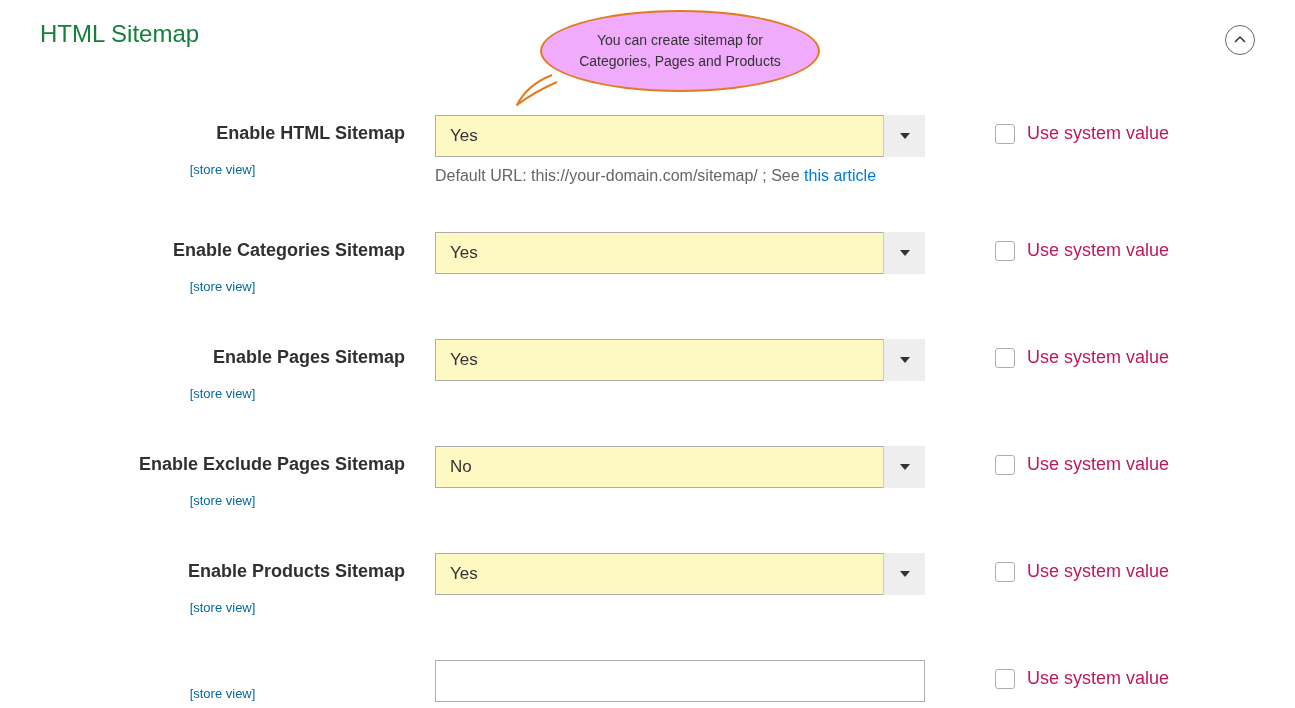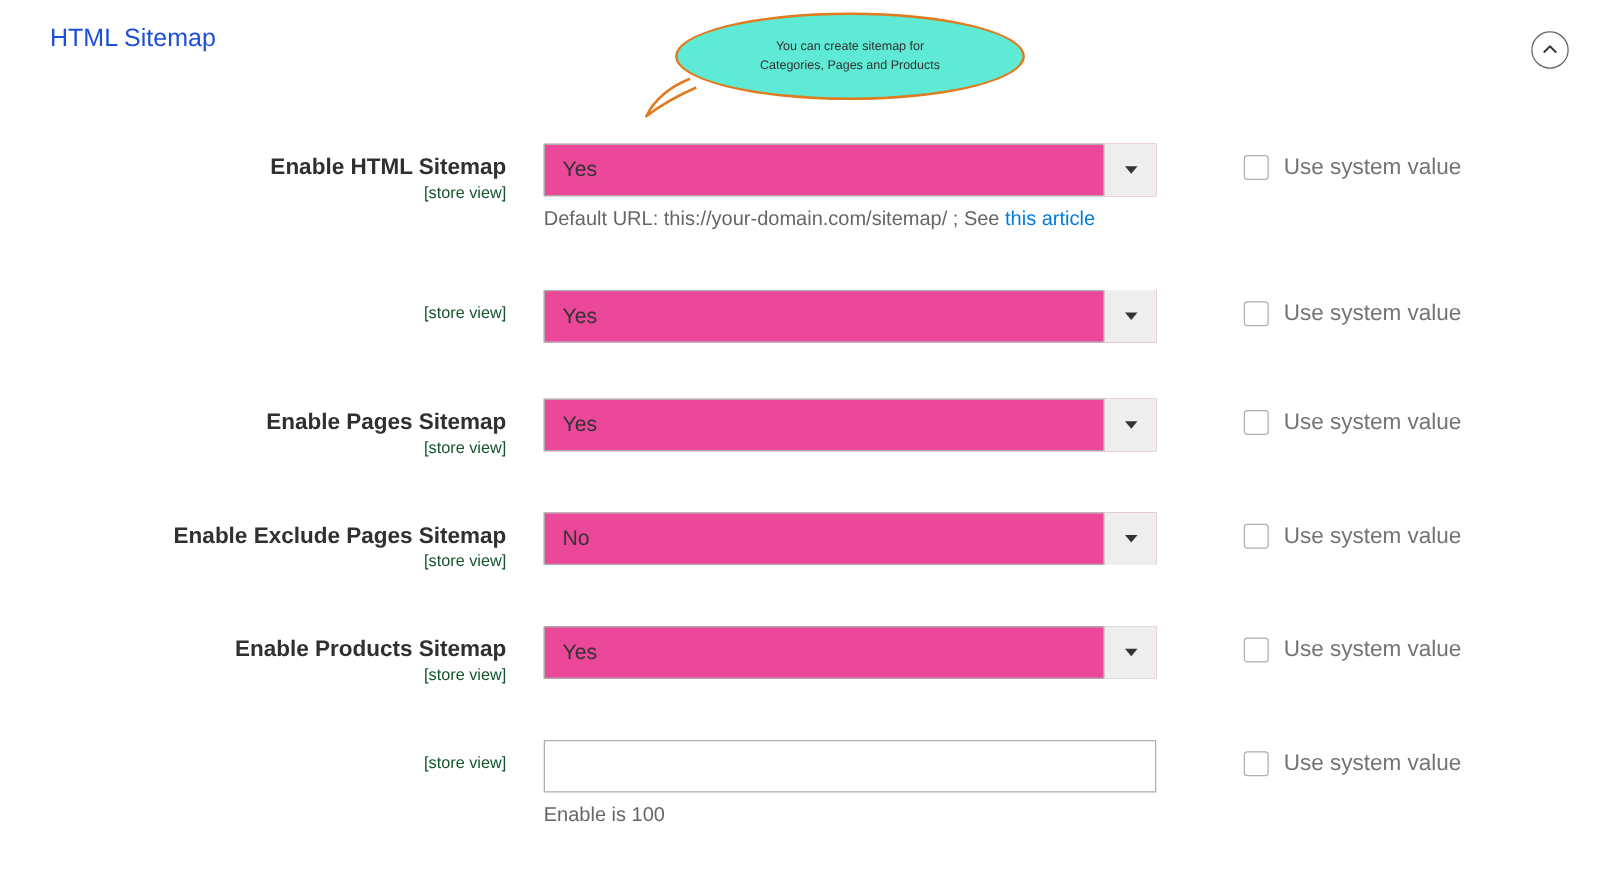--- a/index.html
+++ b/index.html
@@ -12,23 +12,23 @@
     width: 1295px;
   }
   .section-header {
     display: flex;
     justify-content: space-between;
     align-items: flex-start;
     margin-bottom: 60px;
     position: relative;
   }
   .section-title {
-    font-size: 20px;
+    font-size: 24px;
     font-weight: 400;
-    color: #1d4ed8;
+    color: #15803d;
     margin: 0;
   }
   .collapse-btn {
     width: 30px;
     height: 30px;
     border: 1px solid #666;
     border-radius: 50%;
     background: #fff;
     display: flex;
     align-items: center;
@@ -42,24 +42,24 @@
     position: absolute;
     left: 500px;
     top: -10px;
     width: 280px;
   }
   .callout-bubble {
     border: 2px solid #e07b1f;
     border-radius: 50%;
     padding: 18px 20px;
     text-align: center;
-    font-size: 10px;
+    font-size: 14px;
     line-height: 1.5;
     color: #333;
-    background: #5eead4;
+    background: #f0abfc;
     position: relative;
   }
   .callout-tail {
     position: absolute;
     left: -30px;
     bottom: -20px;
   }
 
   .field-row {
     display: flex;
@@ -73,37 +73,38 @@
     padding-top: 8px;
   }
   .field-label {
     font-size: 18px;
     color: #303030;
     display: block;
     font-weight: bold;
   }
   .field-scope {
     font-size: 13px;
-    color: #14532d;
+    color: #0369a1;
     display: block;
-    margin-top: 2px;
+    margin-top: 18px;
+    text-align: center;
   }
   .field-input-col {
     width: 490px;
   }
   .select-wrap {
     position: relative;
     width: 100%;
     height: 42px;
   }
   .select-display {
     width: 100%;
     height: 42px;
     border: 1px solid #adadad;
-    background: #ec4899;
+    background: #fef9c3;
     padding: 0 50px 0 14px;
     font-size: 17px;
     color: #333;
     display: flex;
     align-items: center;
     position: relative;
   }
   .select-arrow {
     position: absolute;
     right: 0;
@@ -144,21 +145,21 @@
     height: 20px;
     border: 1px solid #adadad;
     border-radius: 3px;
     background: #fff;
     margin-right: 12px;
     cursor: pointer;
     flex-shrink: 0;
   }
   .check-label {
     font-size: 18px;
-    color: #737373;
+    color: #be185d;
     cursor: pointer;
   }
 </style>
 </head>
 <body>
 
 <div class="section-header">
   <h2 class="section-title">HTML Sitemap</h2>
 
   <div class="callout">
@@ -197,20 +198,21 @@
     </div>
   </div>
   <div class="field-check-col">
     <div class="checkbox"></div>
     <span class="check-label">Use system value</span>
   </div>
 </div>
 
 <div class="field-row">
   <div class="field-label-col">
+    <span class="field-label">Enable Categories Sitemap</span>
     <span class="field-scope">[store view]</span>
   </div>
   <div class="field-input-col">
     <div class="select-wrap">
       <div class="select-display">Yes</div>
       <div class="select-arrow">
         <svg viewBox="0 0 12 8">
             <path d="M1 1 L6 7 L11 1 Z" fill="#333"></path>
           </svg>
       </div>

